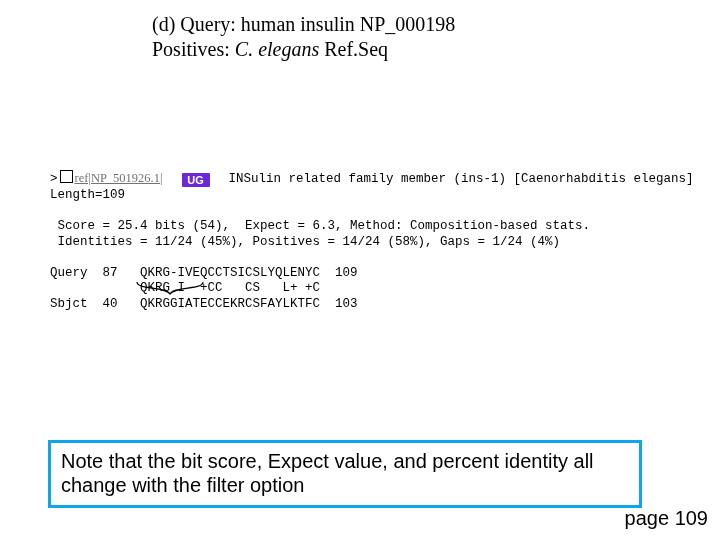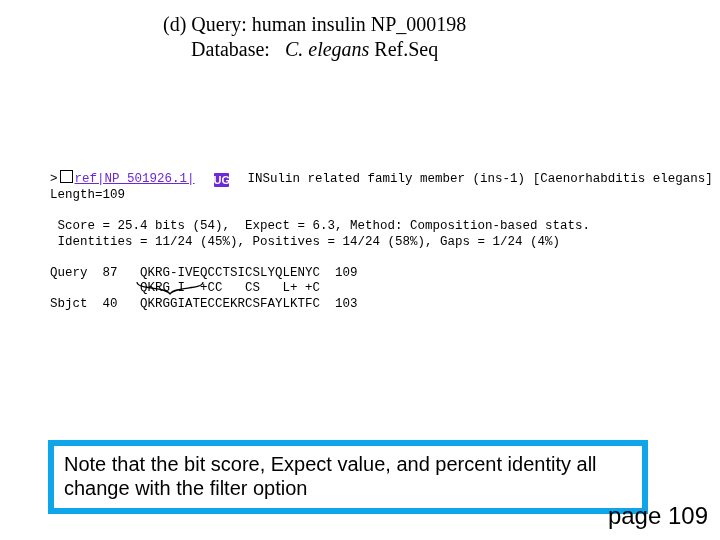--- a/index.html
+++ b/index.html
@@ -8,52 +8,52 @@
     width: 720px;
     height: 540px;
     background: #fff;
     font-family: "Times New Roman", Times, serif;
     font-size: 20px;
     color: #000;
     position: relative;
   }
   .header-block {
     position: absolute;
-    left: 163px;
+    left: 152px;
     top: 12px;
     line-height: 1.25;
-    text-align: center;
   }
   .header-line { white-space: nowrap; }
-  .italic { font-style: italic; margin-left: 10px; }
+  .italic { font-style: italic; }
   .blast-block {
     position: absolute;
     left: 50px;
     top: 170px;
     font-family: "Courier New", Courier, monospace;
     font-size: 12.5px;
     line-height: 1.25;
     white-space: pre;
   }
   .gt { font-weight: normal; }
   .square {
     display: inline-block;
     width: 11px;
     height: 11px;
     border: 1px solid #000;
     vertical-align: -1px;
     margin: 0 2px;
   }
   .reflink {
-    color: #6d28d9;
+    color: #737373;
     text-decoration: underline;
+    font-family: Liberation Serif, serif;
   }
   .ug-badge {
     display: inline-block;
-    width: 15px;
+    width: 28px;
     height: 14px;
     background: #6d28d9;
     color: #fff;
     font-family: Verdana, Arial, sans-serif;
     font-size: 11px;
     font-weight: bold;
     text-align: center;
     line-height: 14px;
     vertical-align: -2px;
     border-radius: 1px;
@@ -62,42 +62,42 @@
   .brace {
     position: absolute;
     left: 135px;
     top: 280px;
   }
   .note-box {
     position: absolute;
     left: 48px;
     top: 440px;
     width: 568px;
-    border: 6px solid #0ea5e9;
+    border: 3px solid #0ea5e9;
     padding: 6px 10px 8px 10px;
     font-family: Arial, Helvetica, sans-serif;
     font-size: 20px;
     line-height: 1.2;
   }
   .page-num {
     position: absolute;
     right: 12px;
     bottom: 10px;
     font-family: Arial, Helvetica, sans-serif;
-    font-size: 24px;
+    font-size: 20px;
     margin-top: 20px;
   }
 </style>
 </head>
 <body>
 
 <div class="header-block">
   <div class="header-line">(d) Query: human insulin NP_000198</div>
   <div class="header-line">
-    <span>Database: </span><span class="italic">C. elegans</span><span> Ref.Seq</span>
+    <span>Positives: </span><span class="italic">C. elegans</span><span> Ref.Seq</span>
   </div>
 </div>
 
 <div class="blast-block"><span class="gt">&gt;</span><span class="square"></span><a class="reflink" href="#">ref|NP_501926.1|</a>  <span class="ug-badge">UG</span> <span> INSulin related family member (ins-1) [Caenorhabditis elegans]</span>
 <span>Length=109</span>
 
 <span> Score = 25.4 bits (54),  Expect = 6.3, Method: Composition-based stats.</span>
 <span> Identities = 11/24 (45%), Positives = 14/24 (58%), Gaps = 1/24 (4%)</span>
 
 <span>Query  87   QKRG-IVEQCCTSICSLYQLENYC  109</span>

